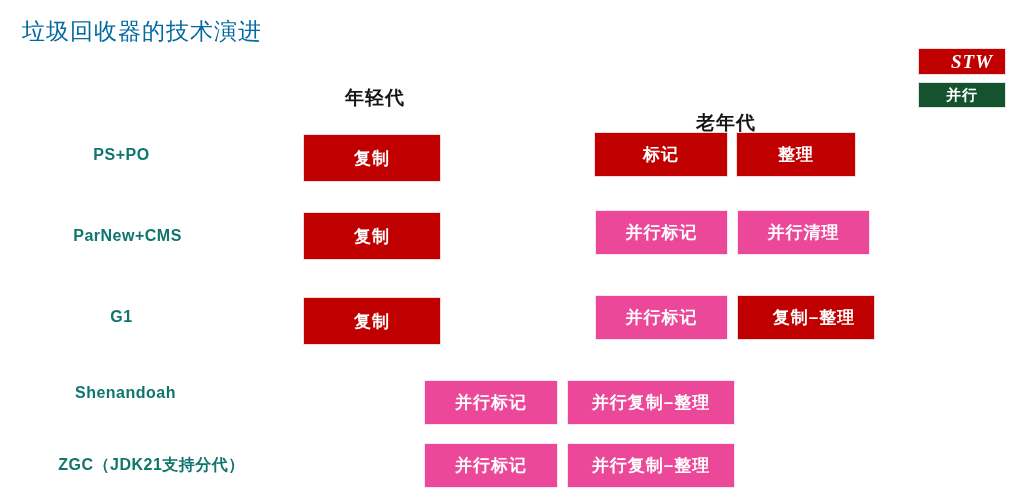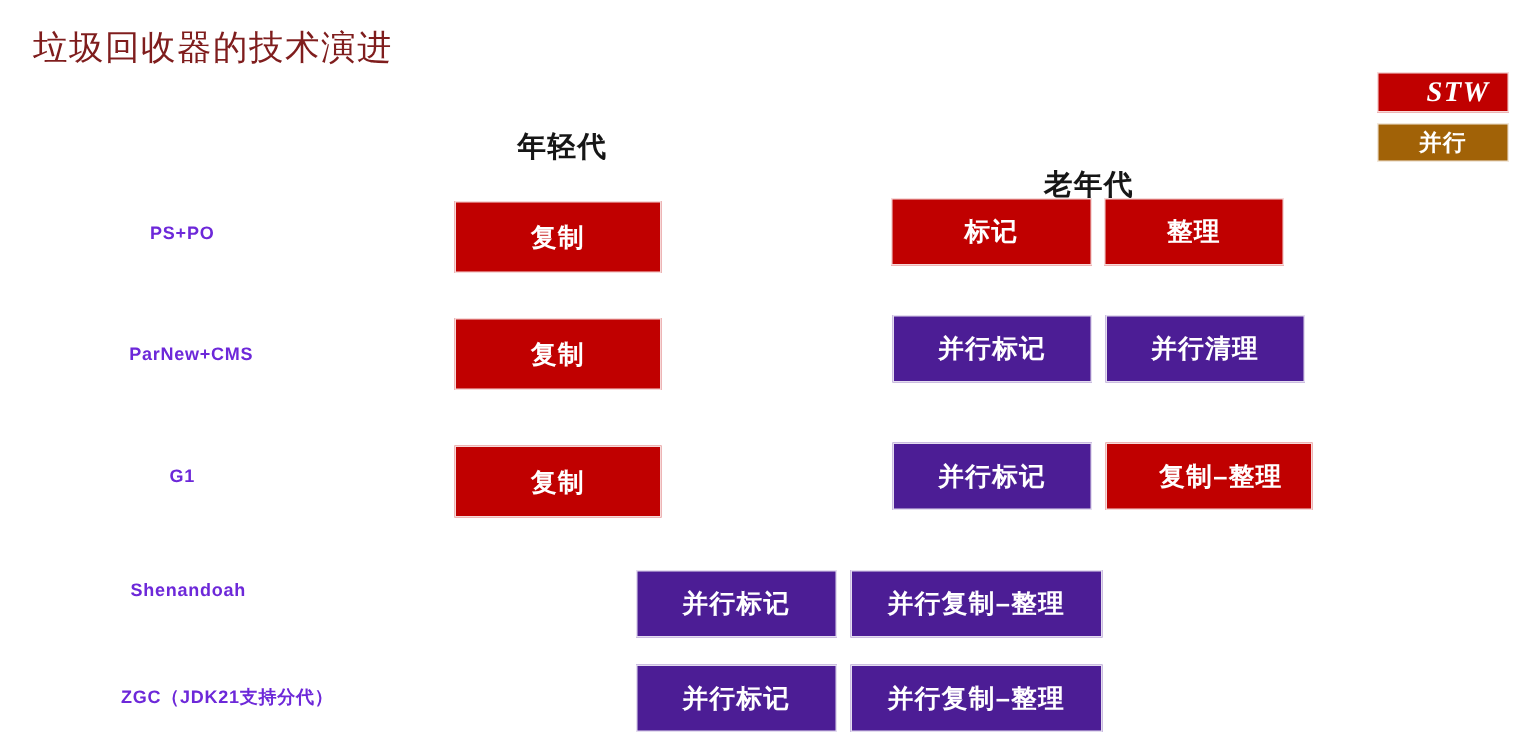--- a/index.html
+++ b/index.html
@@ -17,38 +17,38 @@
     background: #ffffff;
     overflow: hidden;
   }
   .title {
     position: absolute;
     left: 22px;
     top: 17px;
     font-family: "Liberation Serif", "DejaVu Serif", serif;
     font-size: 23px;
     line-height: 30px;
-    color: #7f1d1d;
+    color: #0369a1;
     letter-spacing: 1px;
     white-space: nowrap;
   }
   .col-header {
     position: absolute;
     font-size: 19px;
     font-weight: bold;
     color: #161616;
     white-space: nowrap;
     transform: translateX(-50%);
     letter-spacing: 1px;
   }
   .row-label {
     position: absolute;
-    font-size: 12px;
+    font-size: 16px;
     font-weight: bold;
-    color: #6d28d9;
+    color: #0f766e;
     white-space: nowrap;
     transform: translate(-50%, -50%);
     letter-spacing: 0.5px;
     padding-left: 35px;
   }
   .box {
     position: absolute;
     display: flex;
     align-items: center;
     justify-content: center;
@@ -57,21 +57,21 @@
     font-weight: bold;
     letter-spacing: 1px;
     white-space: nowrap;
     box-sizing: border-box;
     border: 1px solid rgba(255,255,255,0.85);
   }
   .box.stw {
     background: #c00000;
   }
   .box.par {
-    background: #4c1d95;
+    background: #ec4899;
   }
   .legend-box {
     position: absolute;
     display: flex;
     align-items: center;
     justify-content: center;
     color: #ffffff;
     font-weight: bold;
     letter-spacing: 1px;
     white-space: nowrap;
@@ -92,21 +92,21 @@
 </style>
 </head>
 <body>
 
 <div id="slide">
 
   <div class="title">垃圾回收器的技术演进</div>
 
   <div id="legend-layer">
       <div class="legend-box stw" style="left: 918px; top: 48px; width: 88px; height: 27px; background: rgb(192, 0, 0);">STW</div>
-      <div class="legend-box par" style="left: 918px; top: 82px; width: 88px; height: 26px; background: #a16207;">并行</div>
+      <div class="legend-box par" style="left: 918px; top: 82px; width: 88px; height: 26px; background: #14532d;">并行</div>
     </div>
 
   <div id="headers-layer">
       <div class="col-header" style="left: 375px; top: 85px;">年轻代</div>
       <div class="col-header" style="left: 726px; top: 85px; margin-top: 25px;">老年代</div>
     </div>
 
   <div id="rows-layer">
       <div class="row-label" style="left: 104px; top: 155px;">PS+PO</div>
       <div class="box stw" style="left: 303px; top: 134px; width: 138px; height: 48px;">复制</div>

